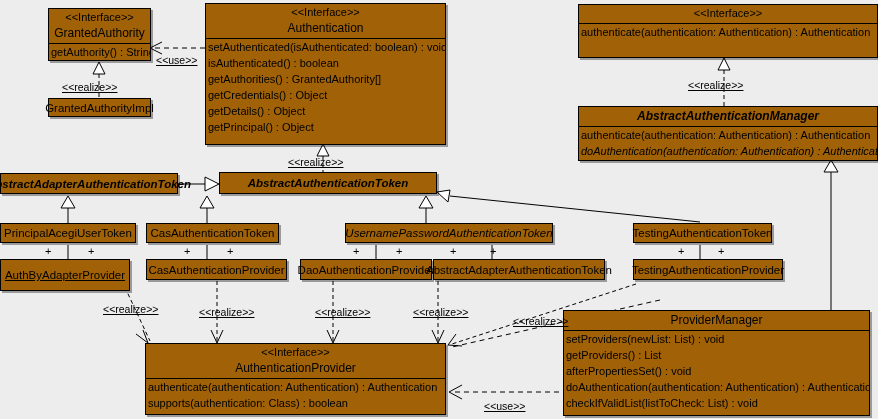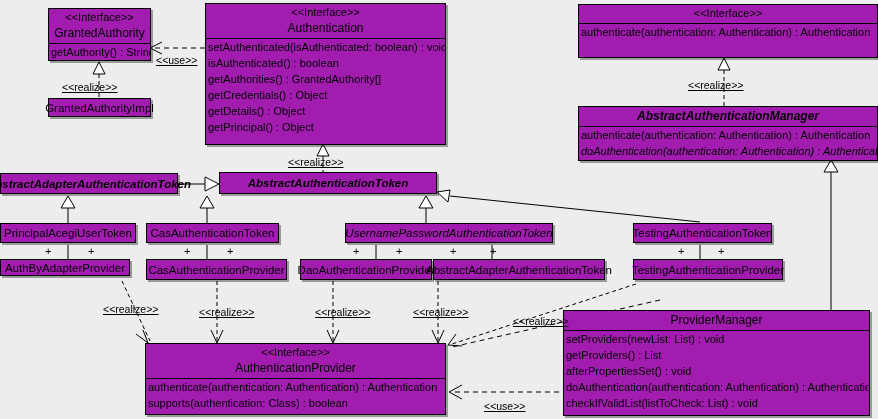--- a/index.html
+++ b/index.html
@@ -11,21 +11,21 @@
     position: relative;
     width: 878px;
     height: 419px;
     background: #ededed;
     overflow: hidden;
     font-family: "Liberation Sans", sans-serif;
   }
   
   .uml {
     position: absolute;
-    background: #a21caf;
+    background: #a16207;
     border: 1px solid #000000;
     box-shadow: 2px 2px 0 rgba(0,0,0,0.35);
     box-sizing: border-box;
     z-index: 5;
   }
   .uml .hdr {
     padding: 1px 3px 2px 3px;
     text-align: center;
     white-space: nowrap;
   }
@@ -249,21 +249,21 @@
   </div>
 
   <div class="uml simple" style="left:345px; top:223px; width:208px; height:20px;font-style:italic;">
     <span class="cname">UsernamePasswordAuthenticationToken</span>
   </div>
 
   <div class="uml simple" style="left:633px; top:223px; width:139px; height:20px;">
     <span class="cname">TestingAuthenticationToken</span>
   </div>
 
-  <div class="uml simple" style="left:0px; top:259px; width:130px; height:17px;">
+  <div class="uml simple" style="left:0px; top:259px; width:130px; height:32px;text-decoration:underline;">
     <span class="cname">AuthByAdapterProvider</span>
   </div>
 
   <div class="uml simple" style="left:146px; top:259px; width:141px; height:21px;">
     <span class="cname">CasAuthenticationProvider</span>
   </div>
 
   <div class="uml simple" style="left:300px; top:259px; width:132px; height:21px;">
     <span class="cname">DaoAuthenticationProvider</span>
   </div>

